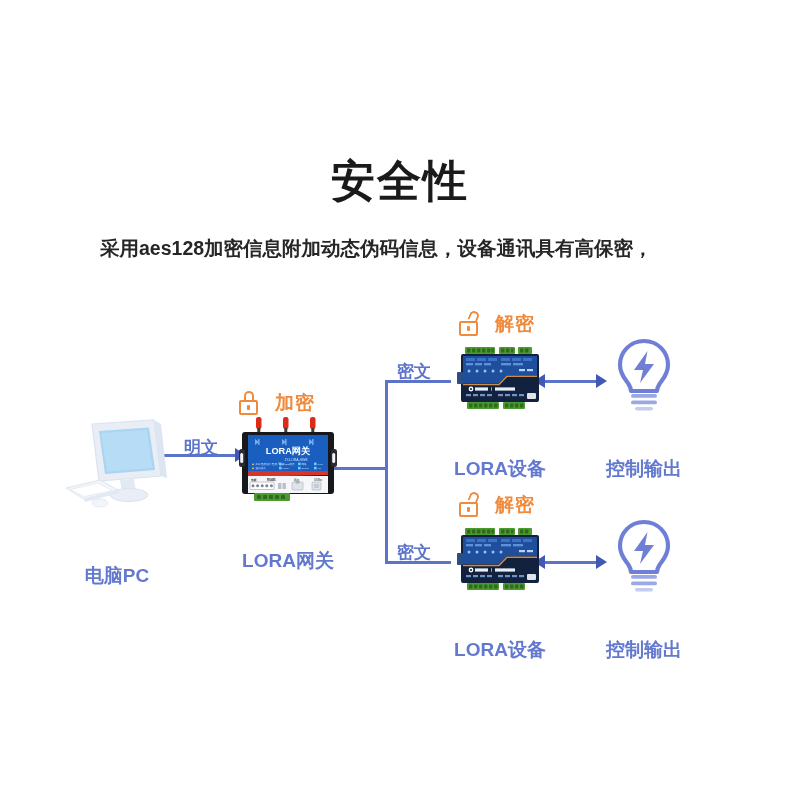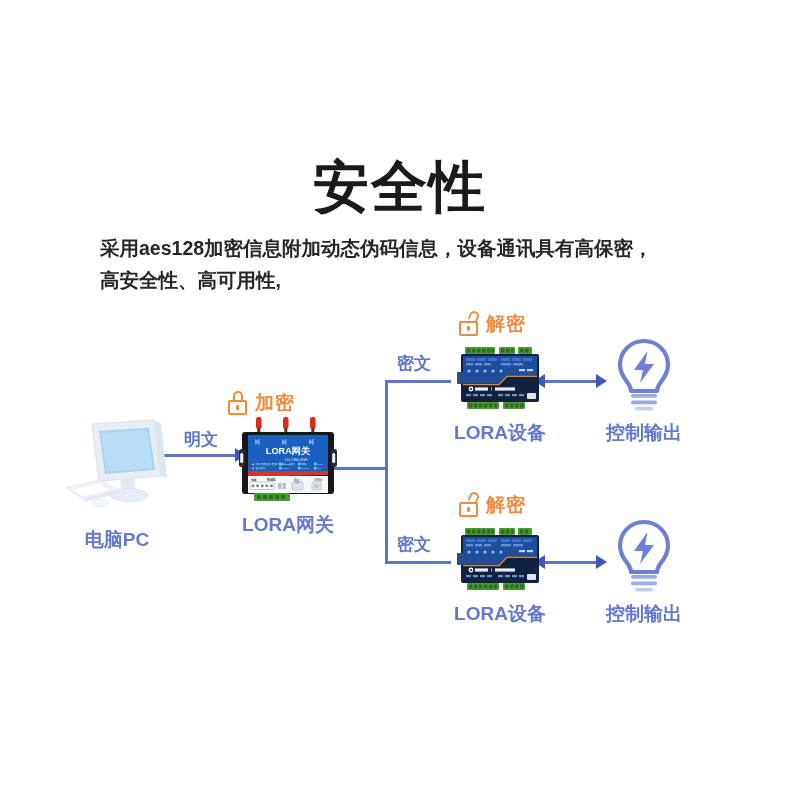--- a/index.html
+++ b/index.html
@@ -9,21 +9,21 @@
     font-family:"Liberation Sans","DejaVu Sans",sans-serif;
     overflow:hidden;
     position:relative;
   }
   .stage{position:absolute;left:0;top:0;width:800px;height:800px;}
 
   
   .title{
     position:absolute;left:0;top:158px;width:800px;
     text-align:center;
-    font-size:56px;line-height:1.05;
+    font-size:44px;line-height:1.05;
     font-weight:bold;
     color:#1a1a1a;
     letter-spacing:2px;
   }
   .subtitle{
     position:absolute;left:100px;top:232px;width:600px;
     text-align:left;
     font-size:19.5px;line-height:1.65;
     font-weight:bold;
     color:#262626;
@@ -39,32 +39,34 @@
   .ah{position:absolute;width:0;height:0;}
   .ah-r{border-top:7px solid transparent;border-bottom:7px solid transparent;border-left:11px solid #4059b5;}
   .ah-l{border-top:7px solid transparent;border-bottom:7px solid transparent;border-right:11px solid #4059b5;}
 
   .label-blue{
     position:absolute;
     color:#5b74c9;
     font-weight:bold;
     font-size:17px;
     white-space:nowrap;
+    margin-top:8px;
   }
   .label-node{
     position:absolute;
     color:#6379cf;
     font-weight:bold;
     font-size:19px;
     white-space:nowrap;
     text-align:center;
-  }
-
-  
-  .lock-badge{position:absolute;display:flex;align-items:center;gap:5px;}
+    margin-top:36px;
+  }
+
+  
+  .lock-badge{position:absolute;display:flex;align-items:center;gap:14px;}
   .lock-badge .lk{width:22px;height:24px;position:relative;flex:0 0 auto;}
   .lock-badge .lk-body{
     position:absolute;left:0;bottom:0;width:19px;height:15px;
     border:2.6px solid #f08a3c;border-radius:2px;box-sizing:border-box;
   }
   .lock-badge .lk-dot{
     position:absolute;left:8px;bottom:5px;width:3px;height:5px;background:#f08a3c;border-radius:1px;
   }
   .lock-badge .lk-shackle{
     position:absolute;left:4.5px;top:0;width:10px;height:10px;
@@ -86,21 +88,20 @@
   .bulb{position:absolute;}
 </style>
 </head>
 <body>
 
 <div class="stage">
 
   <div class="title">安全性</div>
   <div class="subtitle">
     <div>采用aes128加密信息附加动态伪码信息，设备通讯具有高保密，</div>
-    <div>高安全性、高可用性,</div>
   </div>
 
   <div class="ln lnh" style="left:160px;top:454px;width:78px;"></div>
   <div class="ah ah-l" style="left:150px;top:448px;"></div>
   <div class="ah ah-r" style="left:235px;top:448px;"></div>
 
   <div class="ln lnh" style="left:333px;top:467px;width:55px;"></div>
 
   <div class="ln lnv" style="left:385px;top:380px;height:184px;"></div>
 
@@ -113,21 +114,21 @@
   <div class="ah ah-r" style="left:596px;top:374px;"></div>
 
   <div class="ln lnh" style="left:543px;top:561px;width:56px;"></div>
   <div class="ah ah-l" style="left:534px;top:555px;"></div>
   <div class="ah ah-r" style="left:596px;top:555px;"></div>
 
   <div class="label-blue" style="left:184px;top:428px;">明文</div>
   <div class="label-blue" style="left:397px;top:352px;">密文</div>
   <div class="label-blue" style="left:397px;top:533px;">密文</div>
 
-  <div class="lock-badge" style="left:228px;top:390px;">
+  <div class="lock-badge" style="left:239px;top:390px;">
     <span class="lk">
       <span class="lk-shackle"></span>
         <span class="lk-body"></span>
         <span class="lk-dot"></span>
     </span>
     <span class="lk-text">加密</span>
   </div>
 
   <div class="lock-badge open" style="left:459px;top:311px;">
     <span class="lk">

